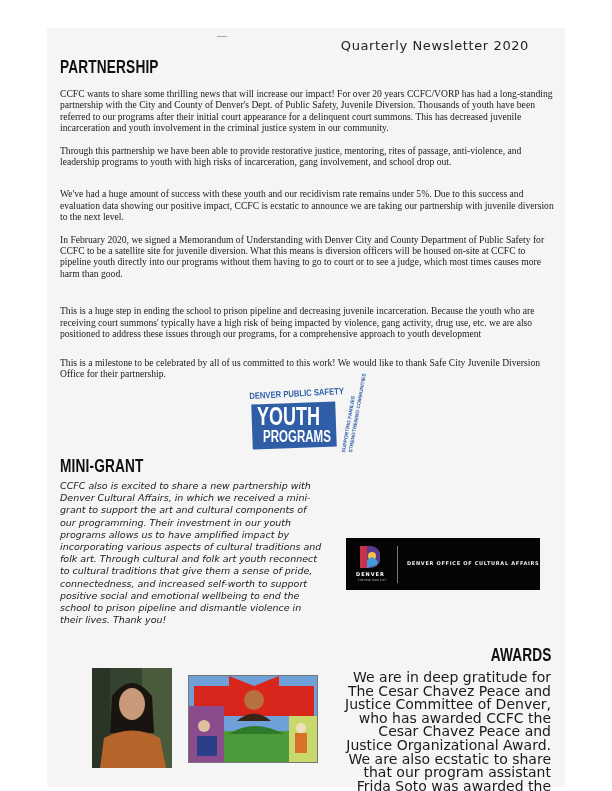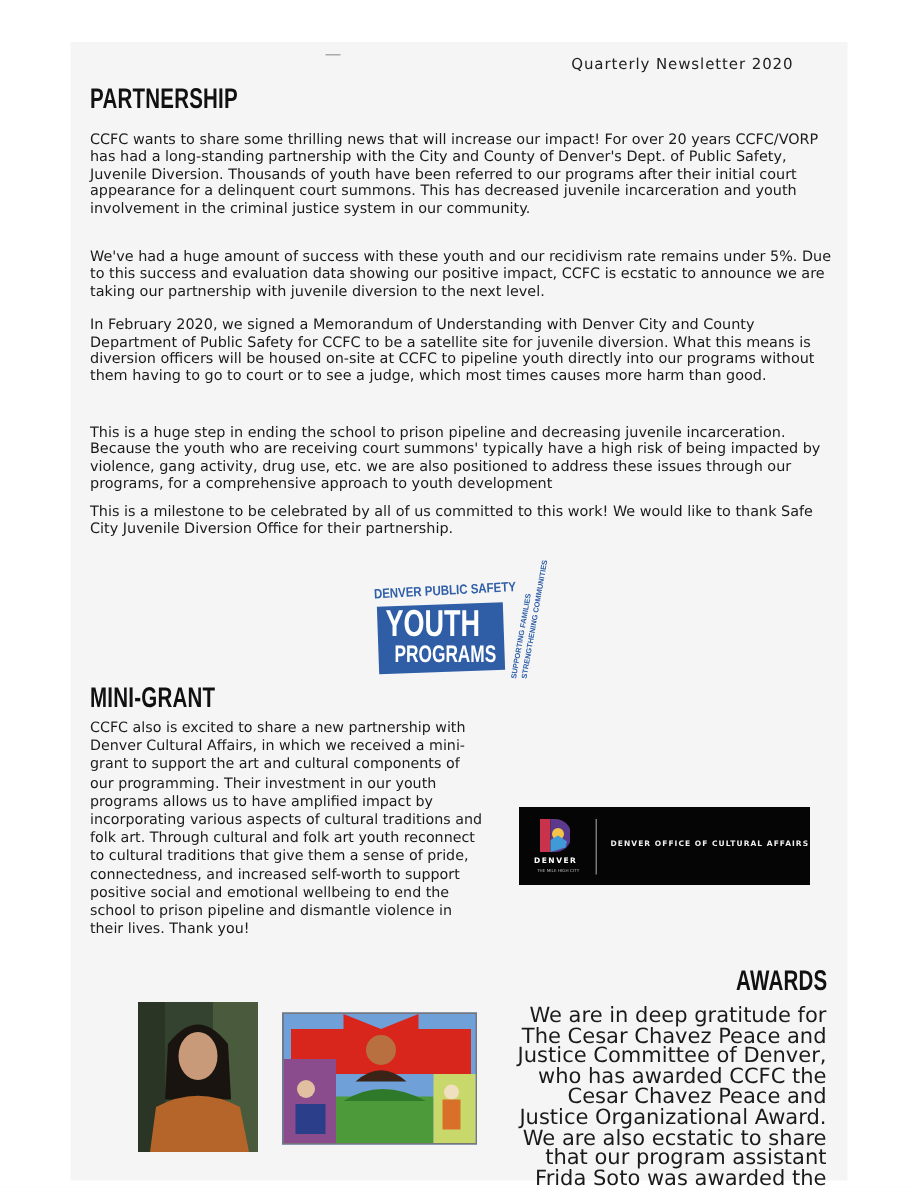--- a/index.html
+++ b/index.html
@@ -1,24 +1,24 @@
 <!DOCTYPE html>
 <html><head>
 <meta charset="utf-8">
 <style>
   html, body { margin:0; padding:0; background:#ffffff; }
   body { width:612px; height:791px; position:relative; overflow:hidden; font-family:"DejaVu Sans", sans-serif; color:#1a1a1a; }
   .page { position:absolute; left:47px; top:28px; width:518px; height:759px; background:#f5f5f5; }
   .tiny-mark { position:absolute; left:217px; top:36px; width:10px; height:1px; background:#aaa; }
-  .newsletter { position:absolute; right:83px; top:38px; font-size:10px; letter-spacing:0.6px; color:#222; }
+  .newsletter { position:absolute; right:83px; top:38px; font-size:13px; letter-spacing:0.6px; color:#222; }
   .h { position:absolute; font-family:"Liberation Sans", sans-serif; font-weight:bold; font-size:19px; transform:scaleX(0.72); transform-origin:left top; letter-spacing:0.2px; color:#111; }
   .h.right { transform-origin:right top; }
   .para { position:absolute; font-size:9.6px; line-height:11.4px; color:#1a1a1a; }
   .para p { margin:0; }
-  .mini { font-size:9.5px; line-height:12.2px; }
+  .mini { font-size:9.5px; line-height:12.2px;font-style:italic; }
   .awards { text-align:right; font-size:14px; line-height:13.6px; }
   
   .yp { position:absolute; left:249px; top:389px; width:113px; height:63px; }
   .yp .top { position:absolute; left:0; top:2px; font-family:"Liberation Sans", sans-serif; font-weight:bold; font-size:9px; color:#2e5fa8; transform:rotate(-3deg) scaleX(0.85); transform-origin:left top; white-space:nowrap; }
   .yp .block { position:absolute; left:3px; top:14px; width:84px; height:45px; background:#2f5ea6; transform:rotate(-2deg); }
   .yp .y1 { position:absolute; left:8px; top:13px; font-family:"Liberation Sans", sans-serif; font-weight:bold; font-size:25px; color:#fff; transform:scaleX(0.72); transform-origin:left top; white-space:nowrap; }
   .yp .y2 { position:absolute; left:14px; top:39px; font-family:"Liberation Sans", sans-serif; font-weight:bold; font-size:16px; color:#fff; transform:scaleX(0.72); transform-origin:left top; white-space:nowrap; }
   .yp .side { position:absolute; left:88px; top:5px; width:24px; height:58px; }
   .yp .side span { position:absolute; font-family:"Liberation Sans", sans-serif; font-weight:bold; font-size:5px; color:#2e5fa8; white-space:nowrap; transform:rotate(-80deg); transform-origin:left top; }
   
@@ -33,26 +33,27 @@
 </style>
 </head>
 <body>
 
 <div class="page"></div>
 <div class="tiny-mark"></div>
 <div class="newsletter">Quarterly Newsletter 2020</div>
 
 <div class="h" style="left:60px; top:56px;">PARTNERSHIP</div>
 
-<div class="para" style="left:60px; top:88px; width:496px;">
+<div class="para" style="left:60px; top:88px; width:496px;font-family:Liberation Serif, serif;">
   <p>CCFC wants to share some thrilling news that will increase our impact! For over 20 years CCFC/VORP has had a long-standing partnership with the City and County of Denver's Dept. of Public Safety, Juvenile Diversion. Thousands of youth have been referred to our programs after their initial court appearance for a delinquent court summons. This has decreased juvenile incarceration and youth involvement in the criminal justice system in our community.</p>
+  <p style="margin-top:11px">Through this partnership we have been able to provide restorative justice, mentoring, rites of passage, anti-violence, and leadership programs to youth with high risks of incarceration, gang involvement, and school drop out.</p>
   <p style="margin-top:21px">We've had a huge amount of success with these youth and our recidivism rate remains under 5%. Due to this success and evaluation data showing our positive impact, CCFC is ecstatic to announce we are taking our partnership with juvenile diversion to the next level.</p>
   <p style="margin-top:11px">In February 2020, we signed a Memorandum of Understanding with Denver City and County Department of Public Safety for CCFC to be a satellite site for juvenile diversion. What this means is diversion officers will be housed on-site at CCFC to pipeline youth directly into our programs without them having to go to court or to see a judge, which most times causes more harm than good.</p>
   <p style="margin-top:26px">This is a huge step in ending the school to prison pipeline and decreasing juvenile incarceration. Because the youth who are receiving court summons' typically have a high risk of being impacted by violence, gang activity, drug use, etc. we are also positioned to address these issues through our programs, for a comprehensive approach to youth development</p>
-  <p style="margin-top:7px">This is a milestone to be celebrated by all of us committed to this work! We would like to thank Safe City Juvenile Diversion Office for their partnership.</p>
+  <p style="margin-top:17px">This is a milestone to be celebrated by all of us committed to this work! We would like to thank Safe City Juvenile Diversion Office for their partnership.</p>
 </div>
 
 <div class="yp">
   <div class="block"></div>
   <div class="top">DENVER PUBLIC SAFETY</div>
   <div class="y1">YOUTH</div>
   <div class="y2">PROGRAMS</div>
   <div class="side">
     <span style="left:3px; top:58px;">SUPPORTING FAMILIES</span>
     <span style="left:10px; top:58px;">STRENGTHENING COMMUNITIES</span>

